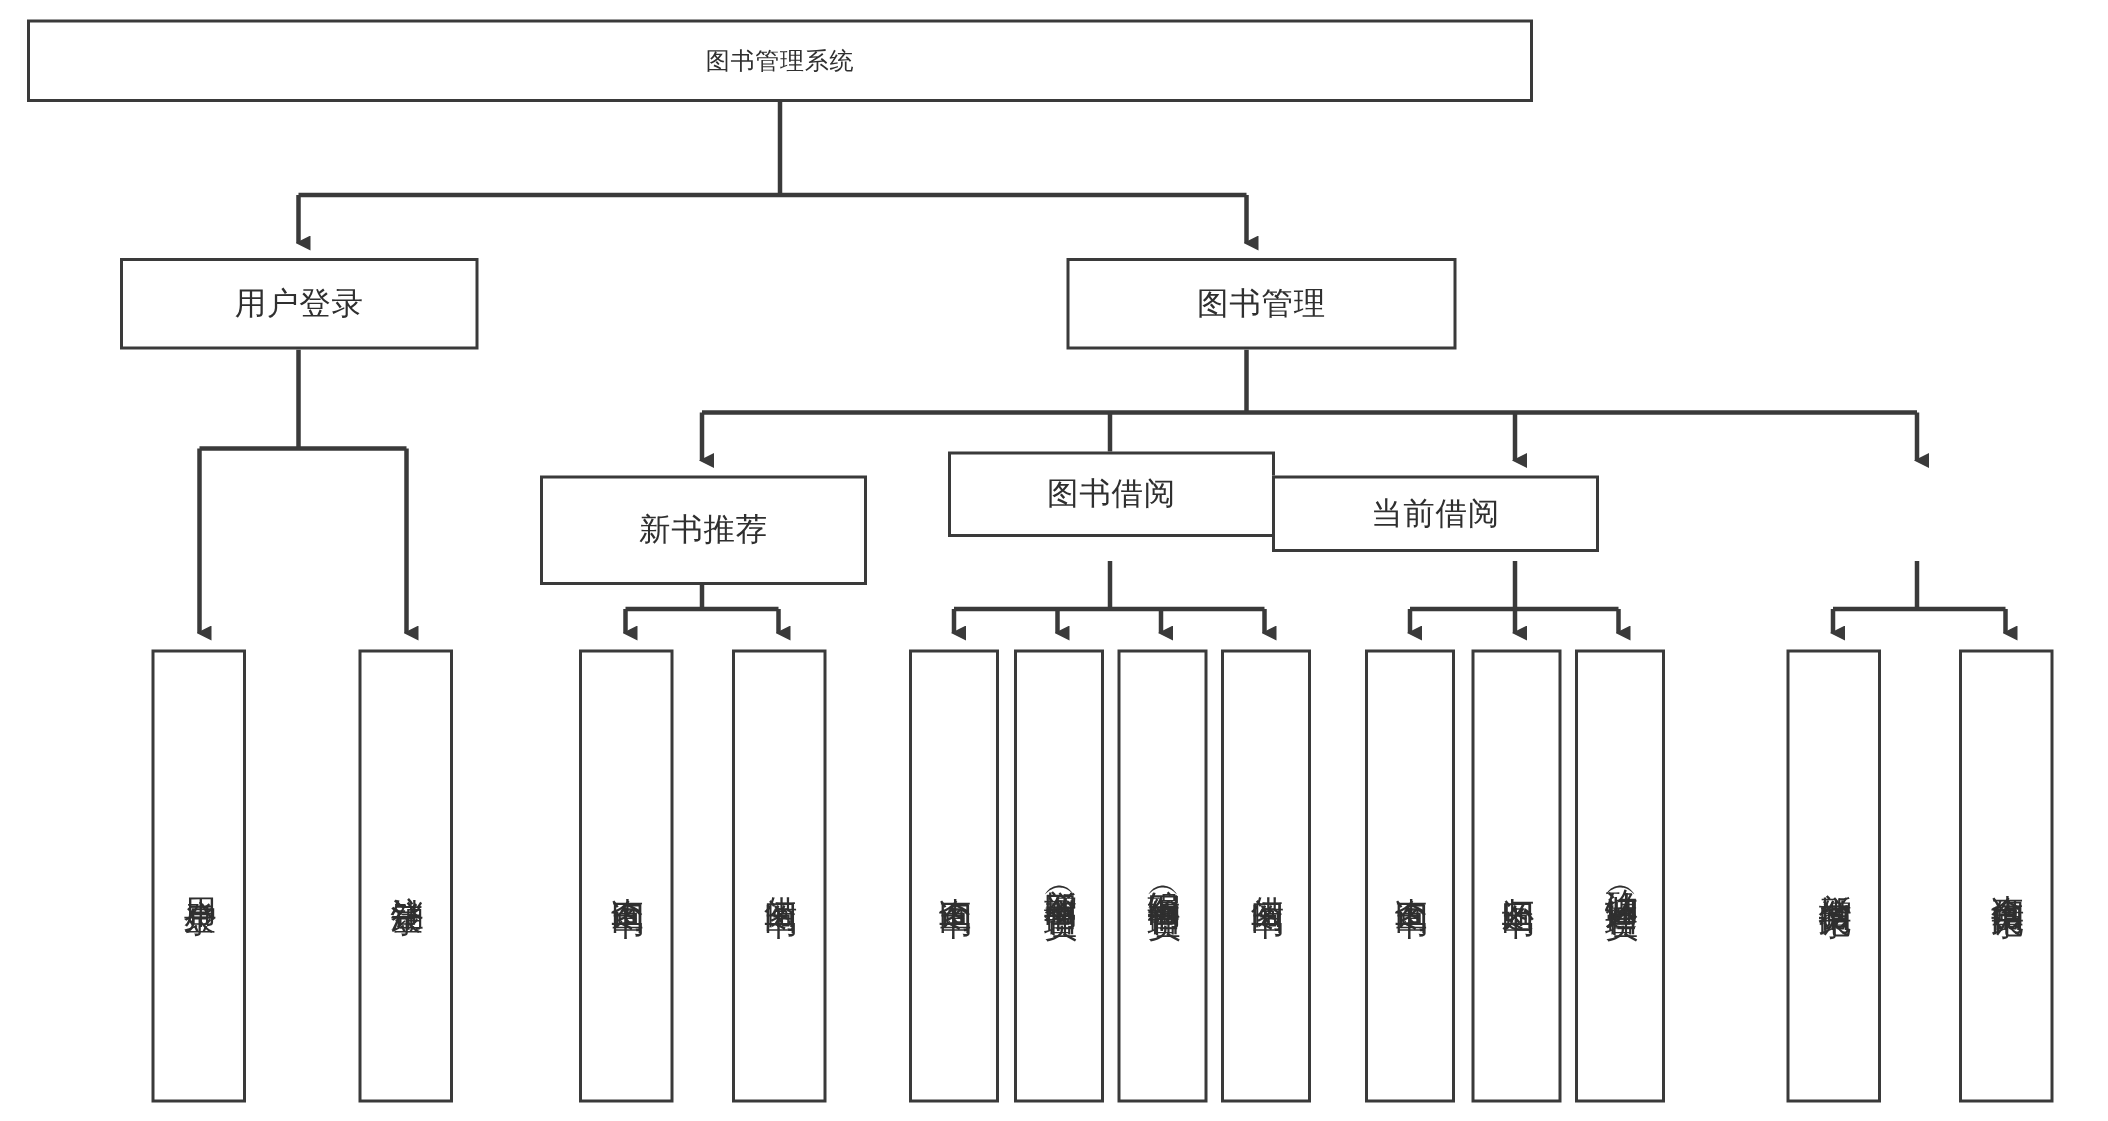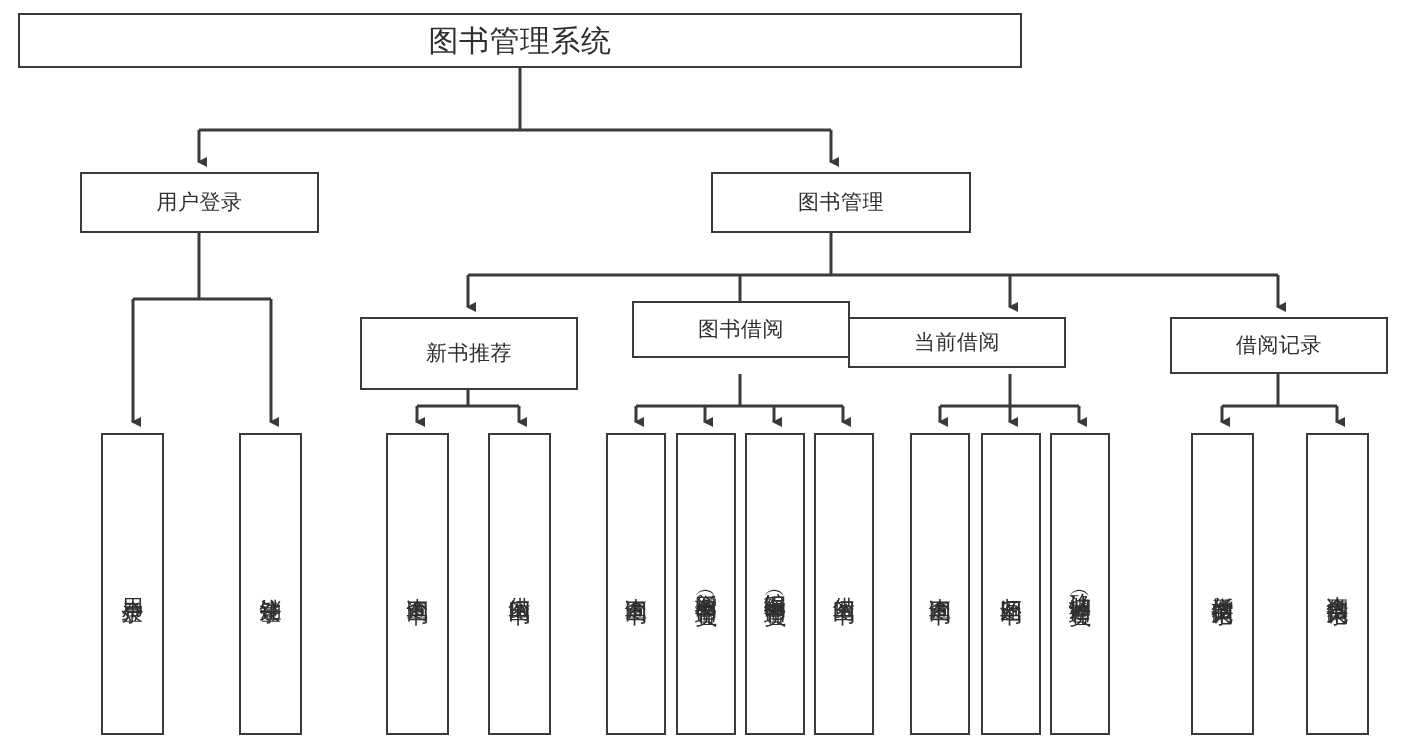--- a/index.html
+++ b/index.html
@@ -38,21 +38,21 @@
     text-align: center;
   }
   .node .label {
     font-size: 21px;
     line-height: 1.25;
     color: #2f2f2f;
     letter-spacing: 0.5px;
     white-space: nowrap;
   }
   
-  #node-root .label { font-size: 30px; text-align: center; }
+  #node-root .label { font-size: 16px; text-align: center; }
 
   
   .node.vertical {
     border-width: 2px;
   }
   .node.vertical .label {
     writing-mode: vertical-rl;
     text-orientation: upright;
     font-size: 22px;
     line-height: 1.18;
@@ -137,23 +137,20 @@
 
   <div class="node" style="left:360px; top:317px; width:218px; height:73px;">
     <span class="label">新书推荐</span>
   </div>
   <div class="node" style="left:632px; top:301px; width:218px; height:57px;">
     <span class="label">图书借阅</span>
   </div>
   <div class="node" style="left:848px; top:317px; width:218px; height:51px;">
     <span class="label">当前借阅</span>
   </div>
-  <div class="node" style="left:1170px; top:317px; width:218px; height:57px;">
-    <span class="label">借阅记录</span>
-  </div>
 
   <div class="node vertical" style="left:101px; top:433px; width:63px; height:302px;">
     <span class="label">用户登录</span>
   </div>
   <div class="node vertical" style="left:239px; top:433px; width:63px; height:302px;">
     <span class="label">注销登录</span>
   </div>
 
   <div class="node vertical" style="left:386px; top:433px; width:63px; height:302px;">
     <span class="label">查询图书</span>

